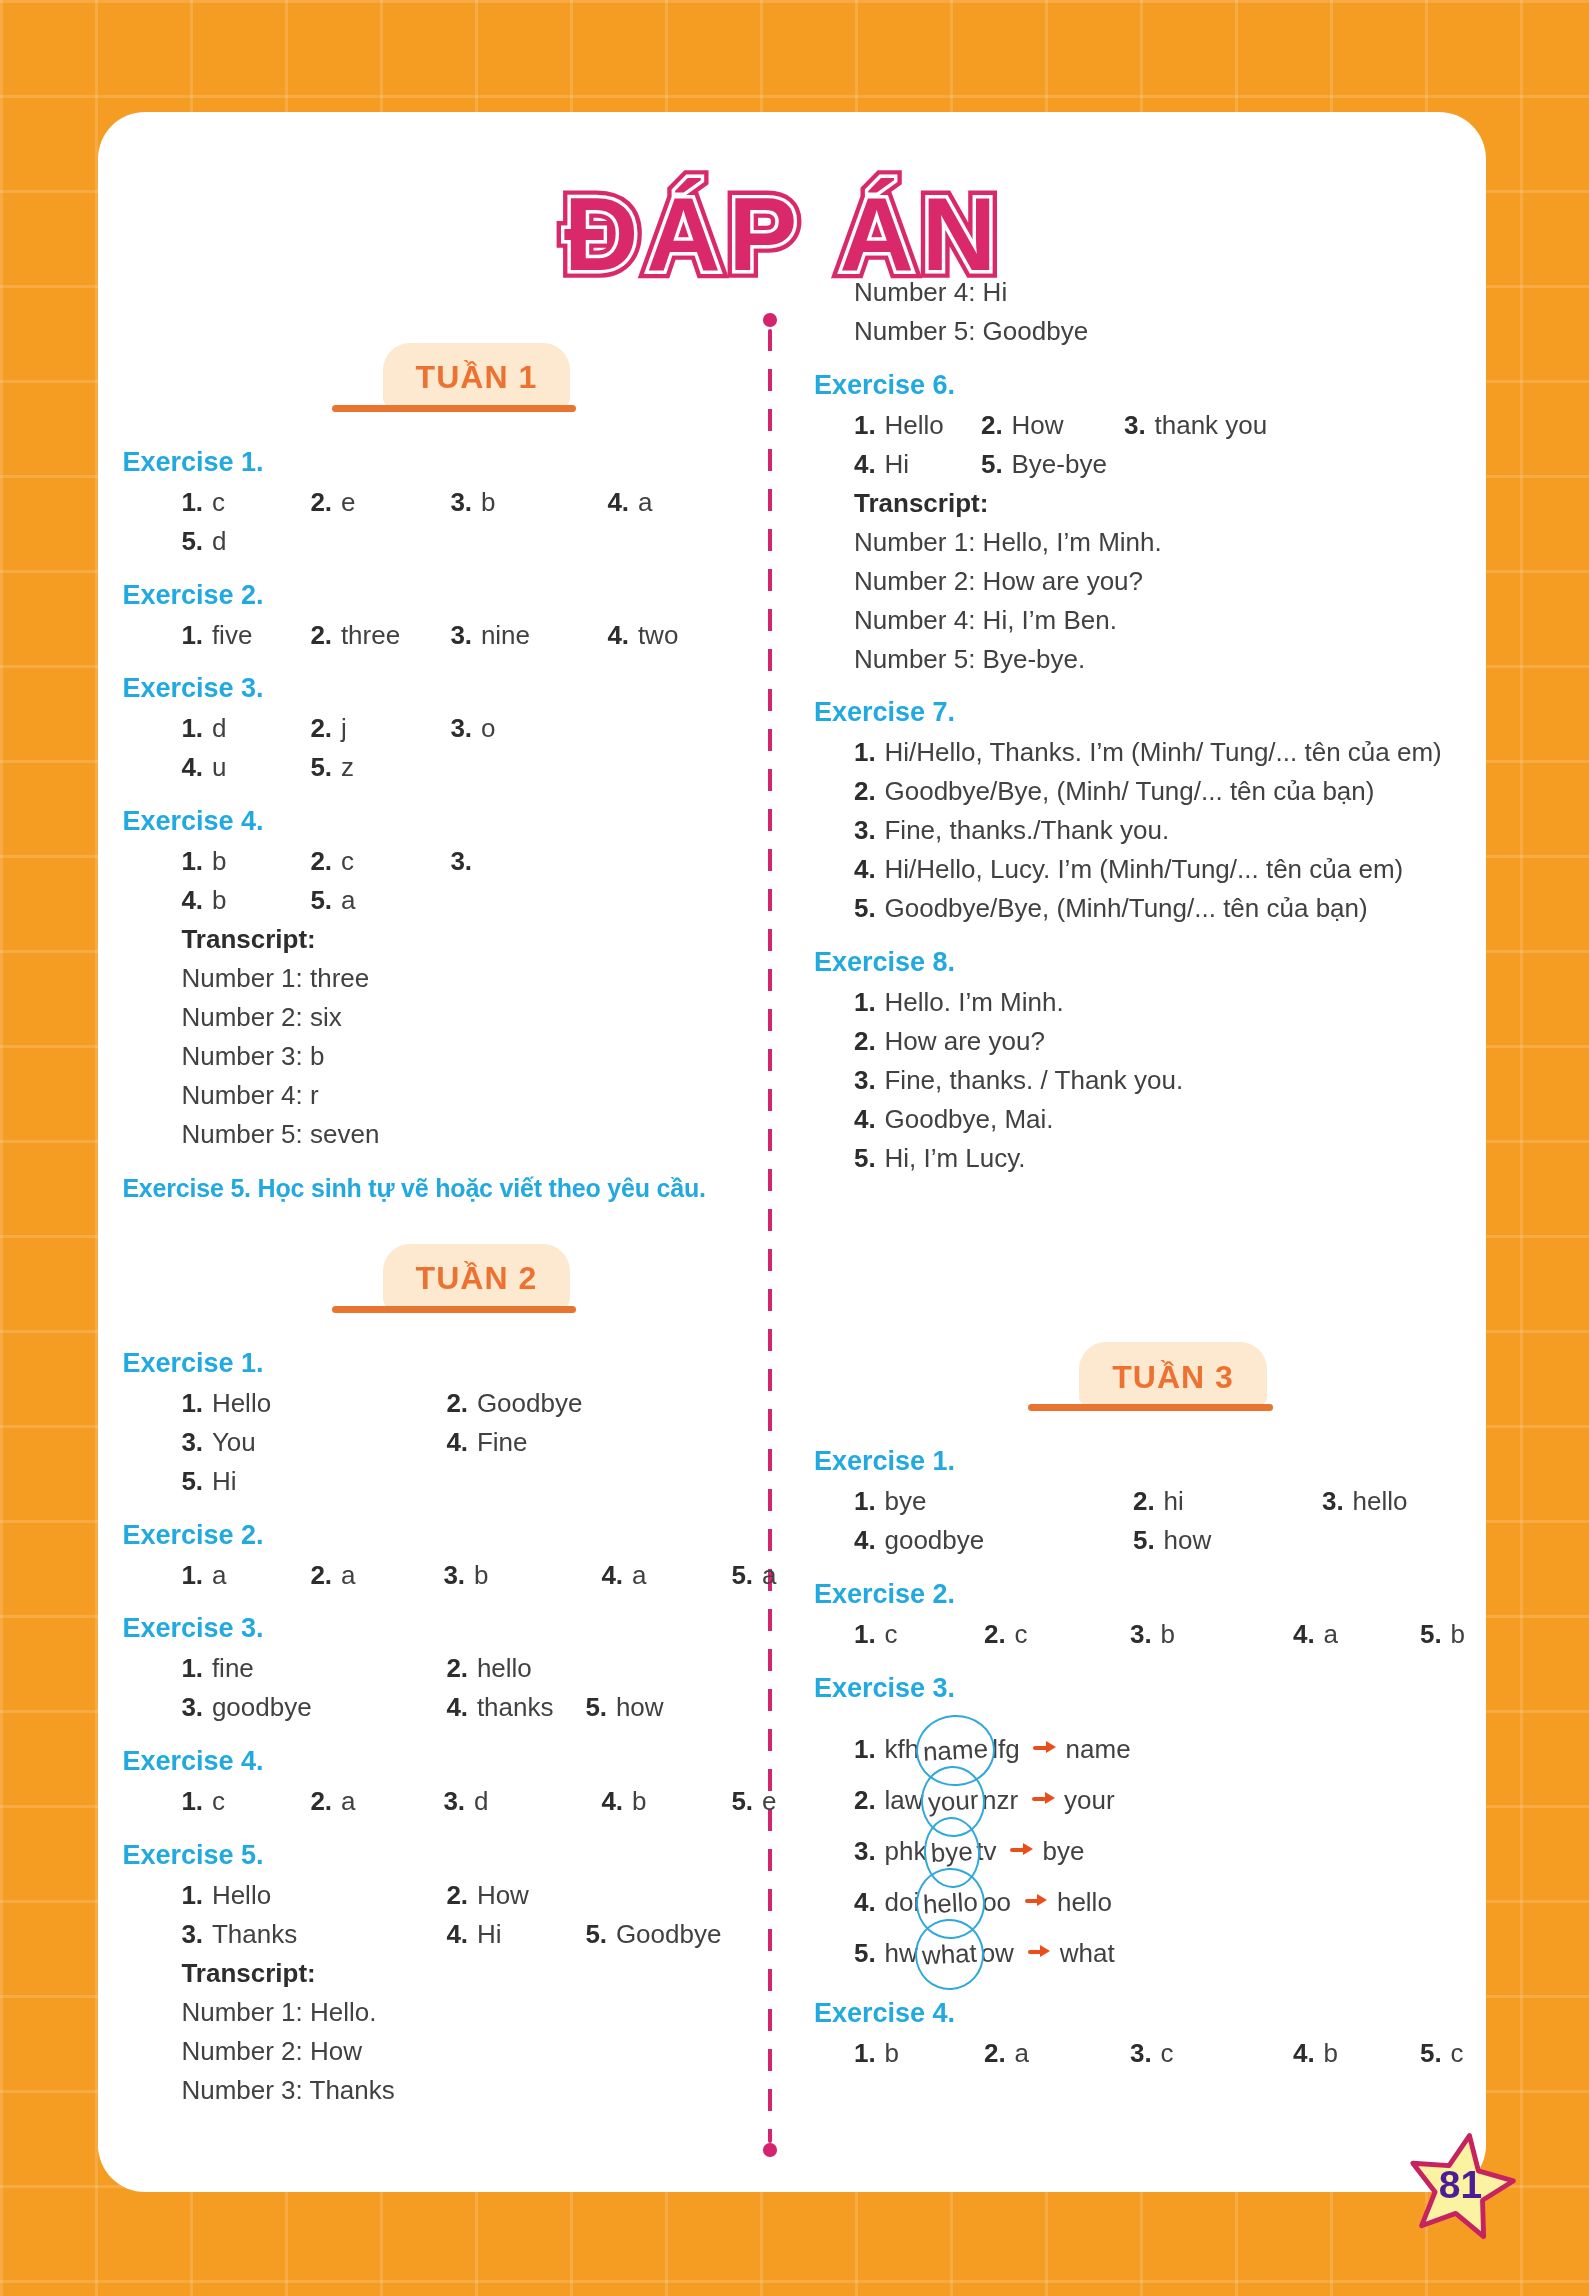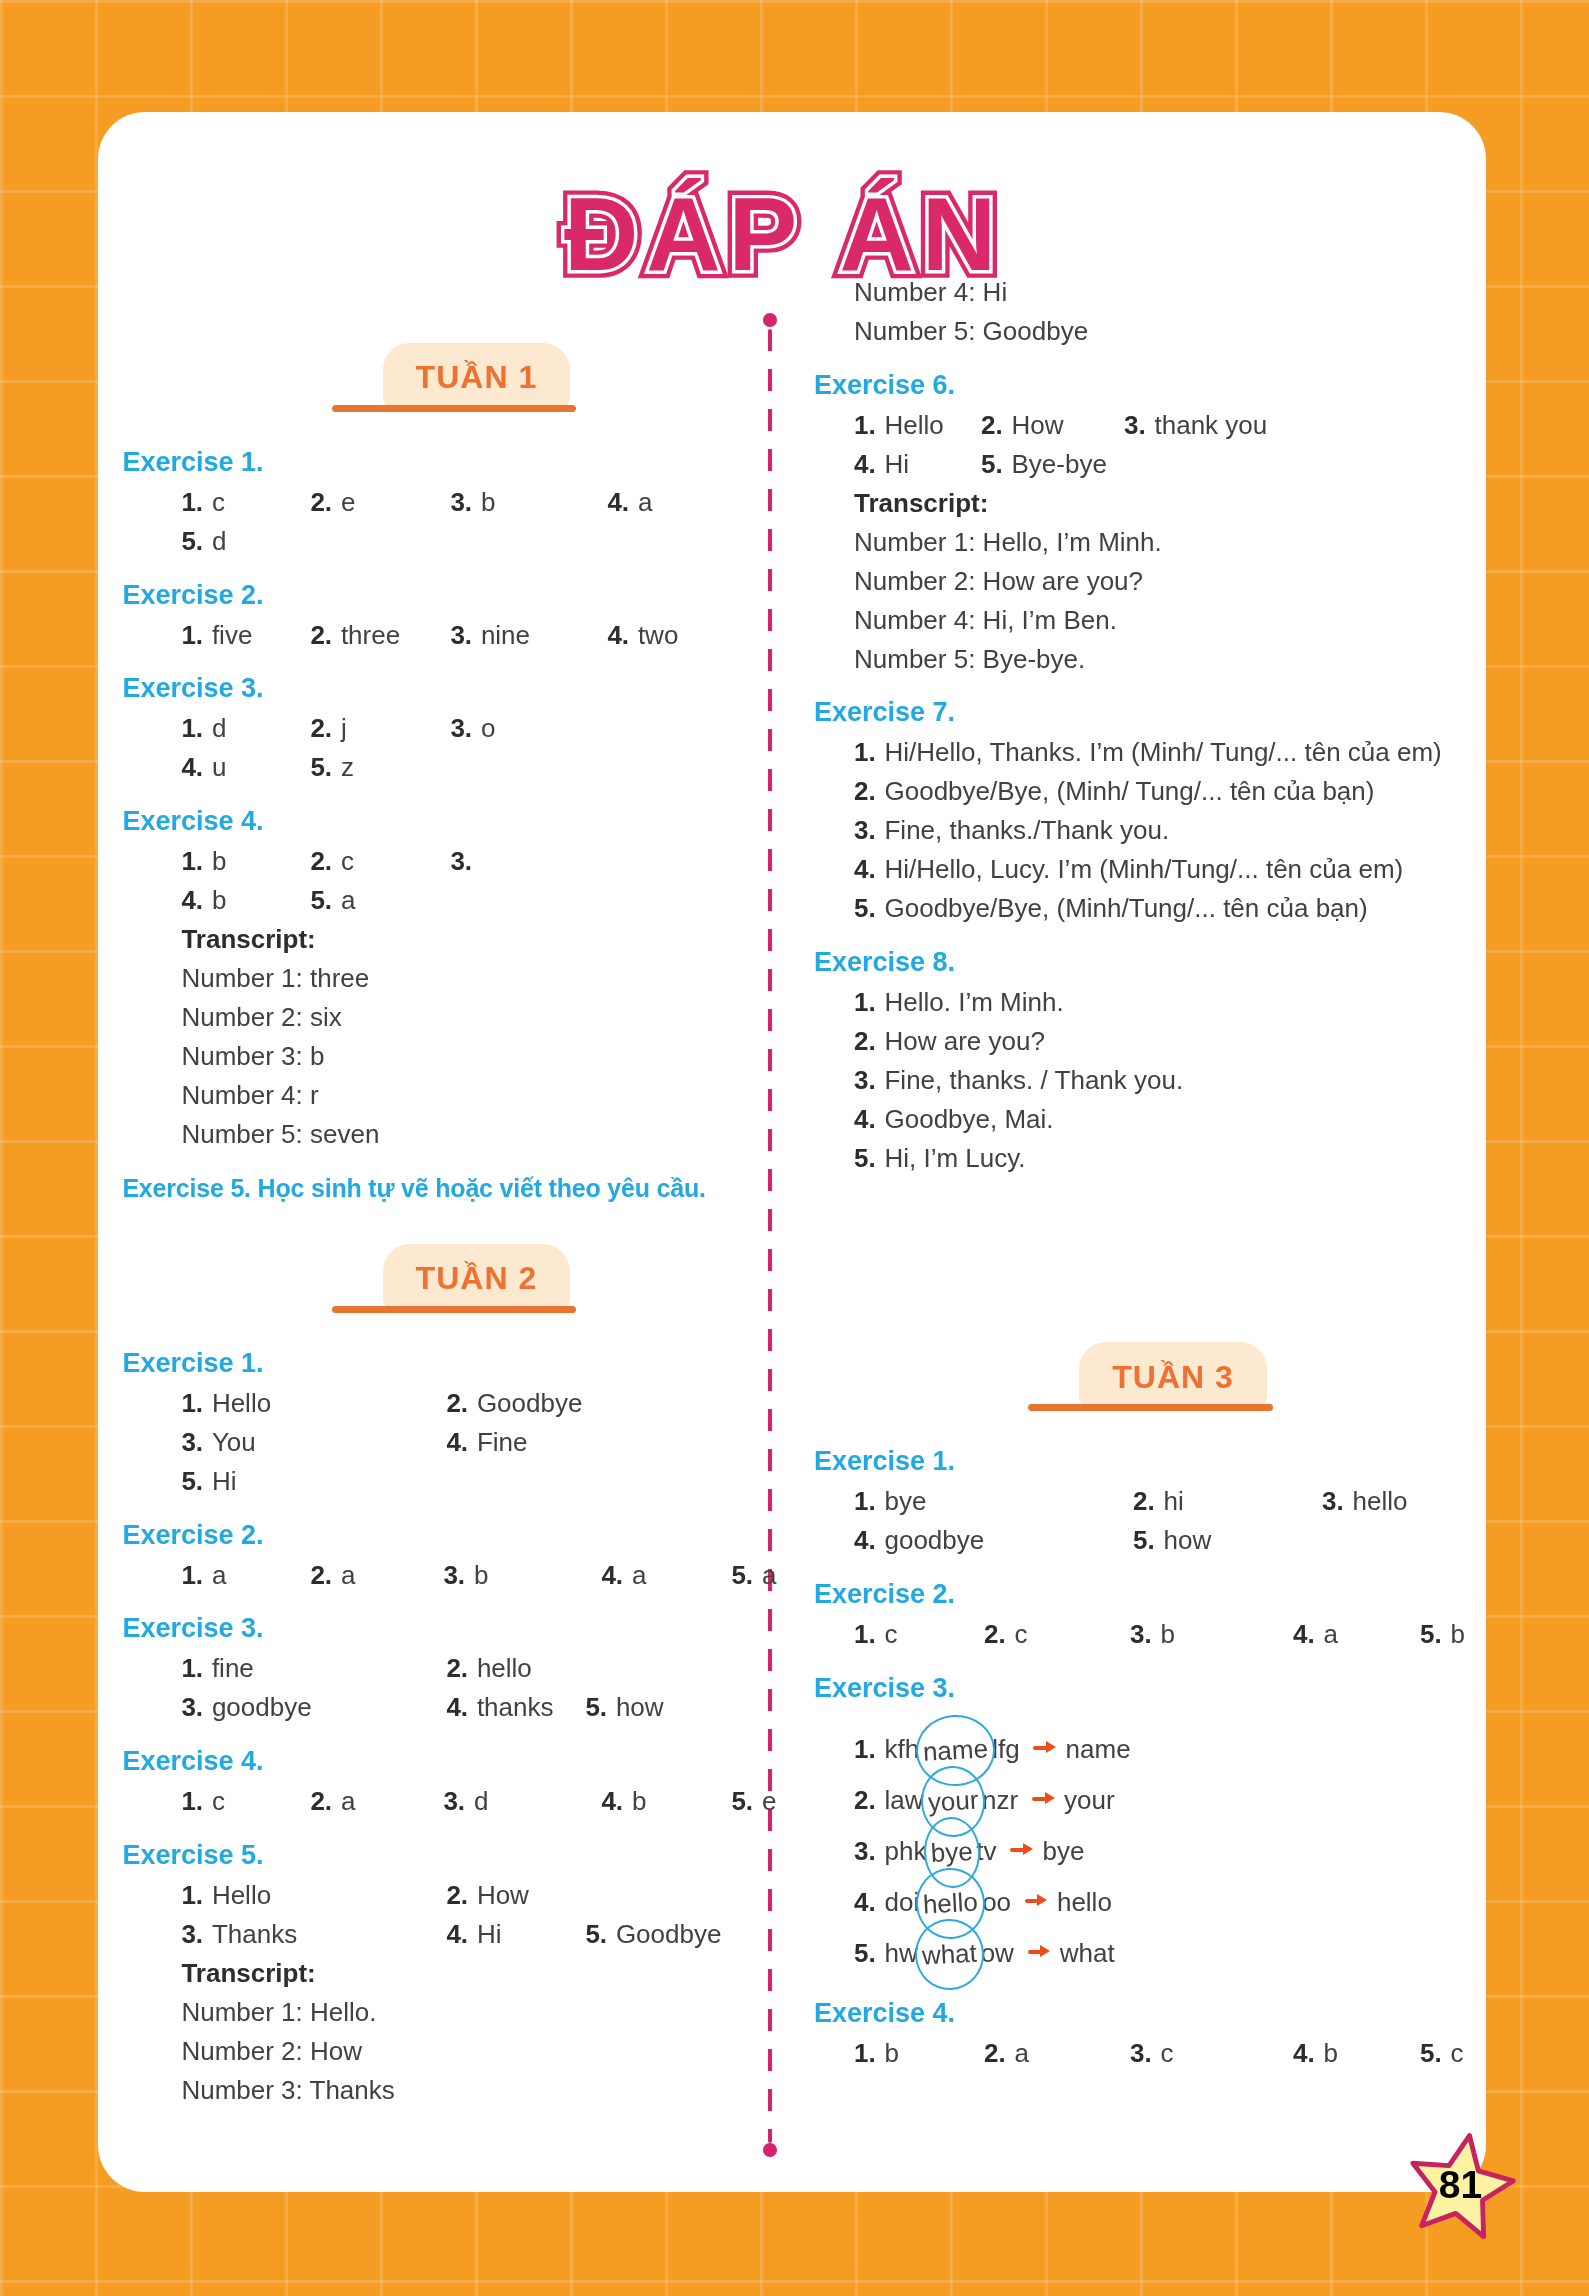--- a/index.html
+++ b/index.html
@@ -80,21 +80,21 @@
   .arr::after {
     content:""; position:absolute; left:12.7px; top:-4.9px; width:0; height:0;
     border-left:10.7px solid #E94E1B;
     border-top:6.8px solid transparent; border-bottom:6.8px solid transparent;
   }
   
   .star-badge { position:absolute; left:1402px; top:2128px; width:117px; height:117px; }
   .star-badge svg { position:absolute; left:0; top:0; }
   .star-num {
     position:absolute; left:0; top:35px; width:100%; text-align:center;
-    font-size:39px; font-weight:800; color:#000000;
+    font-size:39px; font-weight:800; color:#4c1d95;
   }
 </style>
 </head>
 <body>
 
 <div class="page">
   <div class="card">
     <h1 class="title">
       <span class="t-layer t-outer">ĐÁP ÁN</span>
       <span class="t-layer t-mid">ĐÁP ÁN</span>

